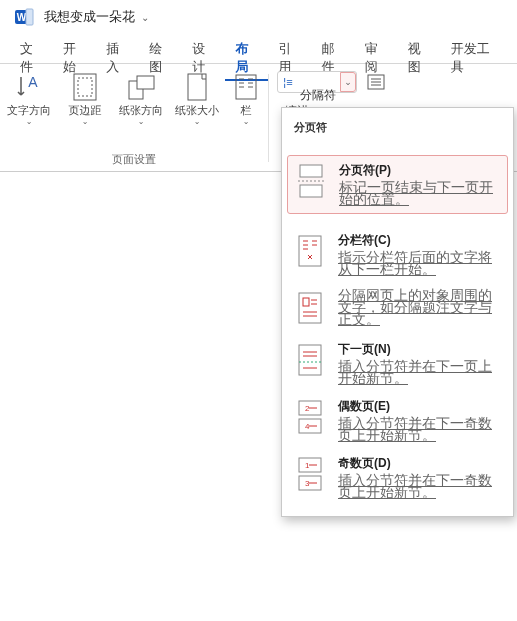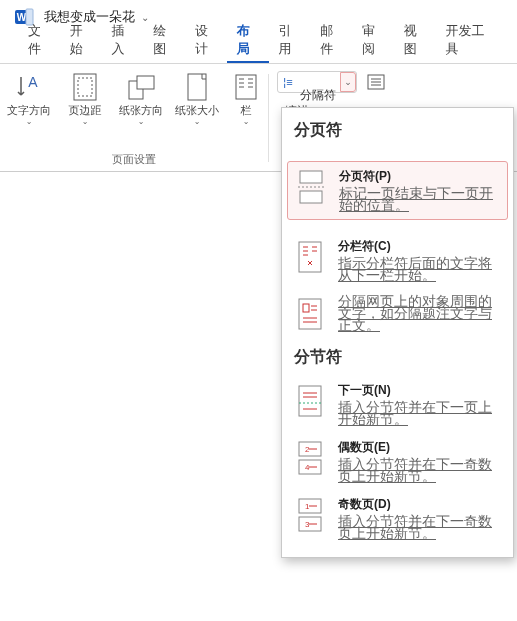--- a/index.html
+++ b/index.html
@@ -2,21 +2,21 @@
 <html><head>
 <meta charset="utf-8">
 <style>
 * { margin: 0; padding: 0; box-sizing: border-box; font-family: "Microsoft YaHei", "Segoe UI", sans-serif; }
 body { background: #fff; width: 517px; height: 621px; overflow: hidden; font-size: 12px; color: #333; }
 
 .titlebar { display: flex; align-items: center; height: 34px; padding: 0 14px; gap: 10px; }
 .titlebar .doc-title { font-size: 13px; color: #222; }
 .titlebar .chev { color: #666; font-size: 10px; margin-left: -4px; }
 
-.ribbon-tabs { display: flex; height: 30px; align-items: flex-end; padding: 0 18px; gap: 0; border-bottom: 1px solid #d6d6d6; }
+.ribbon-tabs { display: flex; height: 30px; align-items: flex-start; padding: 0 10px; gap: 0; border-bottom: 1px solid #d6d6d6; }
 .ribbon-tabs .tab { padding: 6px 10px 5px; font-size: 13px; color: #444; cursor: pointer; }
 .ribbon-tabs .tab.active { color: #185abd; font-weight: 700; border-bottom: 2px solid #185abd; padding-bottom: 3px; }
 
 .ribbon-body { display: flex; align-items: flex-start; height: 108px; background: #fff; border-bottom: 1px solid #ccc; }
 .group { display: flex; flex-direction: column; align-items: center; padding: 6px 8px 2px; height: 100%; position: relative; }
 .group .row { display: flex; gap: 4px; }
 .big-btn { display: flex; flex-direction: column; align-items: center; width: 52px; padding: 2px 0; cursor: pointer; }
 .big-btn .ico { width: 30px; height: 30px; display: flex; align-items: center; justify-content: center; }
 .big-btn .lbl { font-size: 11px; color: #444; text-align: center; margin-top: 2px; line-height: 13px; }
 .big-btn .chv { font-size: 8px; color: #666; }
@@ -27,21 +27,21 @@
 .breaks-btn { display: flex; align-items: center; border: 1px solid #d0d0d0; border-radius: 3px; height: 22px; cursor: pointer; background:#fff; }
 .breaks-btn .ic { width: 20px; display: flex; justify-content: center; color: #185abd; font-size: 11px; }
 .breaks-btn .tx { font-size: 12px; color: #333; padding: 0 2px; margin-top: 26px; }
 .breaks-btn .dd { border-left: 1px solid #f3c3c3; width: 16px; text-align: center; color: #666; font-size: 9px; height: 100%; display: flex; align-items: center; justify-content: center; background:#fdf2f2; border: 1px solid #e8a0a0; border-radius: 0 3px 3px 0; margin-left: 2px;}
 .ln-btn { width: 26px; height: 22px; border: 1px solid transparent; display: flex; align-items: center; justify-content: center; cursor: pointer; }
 
 .right-col { display: flex; flex-direction: column; padding-top: 3px; }
 .indent-lbl { font-size: 12px; color: #444; padding: 6px 10px 4px 16px; }
 
 .dropdown { position: absolute; left: 281px; top: 107px; width: 233px; background: #fff; border: 1px solid #c8c8c8; box-shadow: 2px 4px 10px rgba(0,0,0,0.25); padding: 6px 0 10px; }
-.dd-header { font-size: 16px; font-weight: 600; color: #333; padding: 6px 12px 8px; }
+.dd-header { font-size: 11px; font-weight: 600; color: #333; padding: 6px 12px 8px; }
 .dd-item { display: flex; gap: 12px; padding: 6px 10px 8px 12px; cursor: pointer; }
 .dd-item.highlight { border: 1px solid #e8a0a0; background: #fdf4f4; border-radius: 3px; margin: 12px 5px; padding: 6px 5px 8px 7px; }
 .dd-item .ic { width: 32px; height: 38px; flex-shrink: 0; display: flex; align-items: center; justify-content: center; }
 .dd-item .txt { flex: 1; }
 .dd-item .ttl { font-size: 12px; font-weight: 600; color: #222; margin-bottom: 2px; }
 .dd-item .desc { font-size: 14px; color: #666; line-height: 12px; text-decoration: underline; }
 
 svg { display: block; }
 </style>
 </head>
@@ -200,21 +200,20 @@
           <line x1="16" y1="14" x2="22" y2="14" stroke="#c33"></line>
           <line x1="8" y1="22" x2="22" y2="22" stroke="#c33"></line>
           <line x1="8" y1="26" x2="22" y2="26" stroke="#c33"></line>
         </svg>
       </span>
     <div class="txt">
       <div class="desc">分隔网页上的对象周围的文字，如分隔题注文字与正文。</div>
     </div>
   </div>
 
-  <div class="dd-header">分节符</div>
 
   <div class="dd-item">
     <span class="ic">
         <svg width="30" height="36" viewBox="0 0 30 36">
           <rect x="4" y="3" width="22" height="30" fill="#fff" stroke="#888"></rect>
           <line x1="8" y1="10" x2="22" y2="10" stroke="#c33"></line>
           <line x1="8" y1="14" x2="22" y2="14" stroke="#c33"></line>
           <line x1="4" y1="20" x2="26" y2="20" stroke="#3a7" stroke-dasharray="2 2"></line>
           <line x1="8" y1="26" x2="22" y2="26" stroke="#c33"></line>
         </svg>

